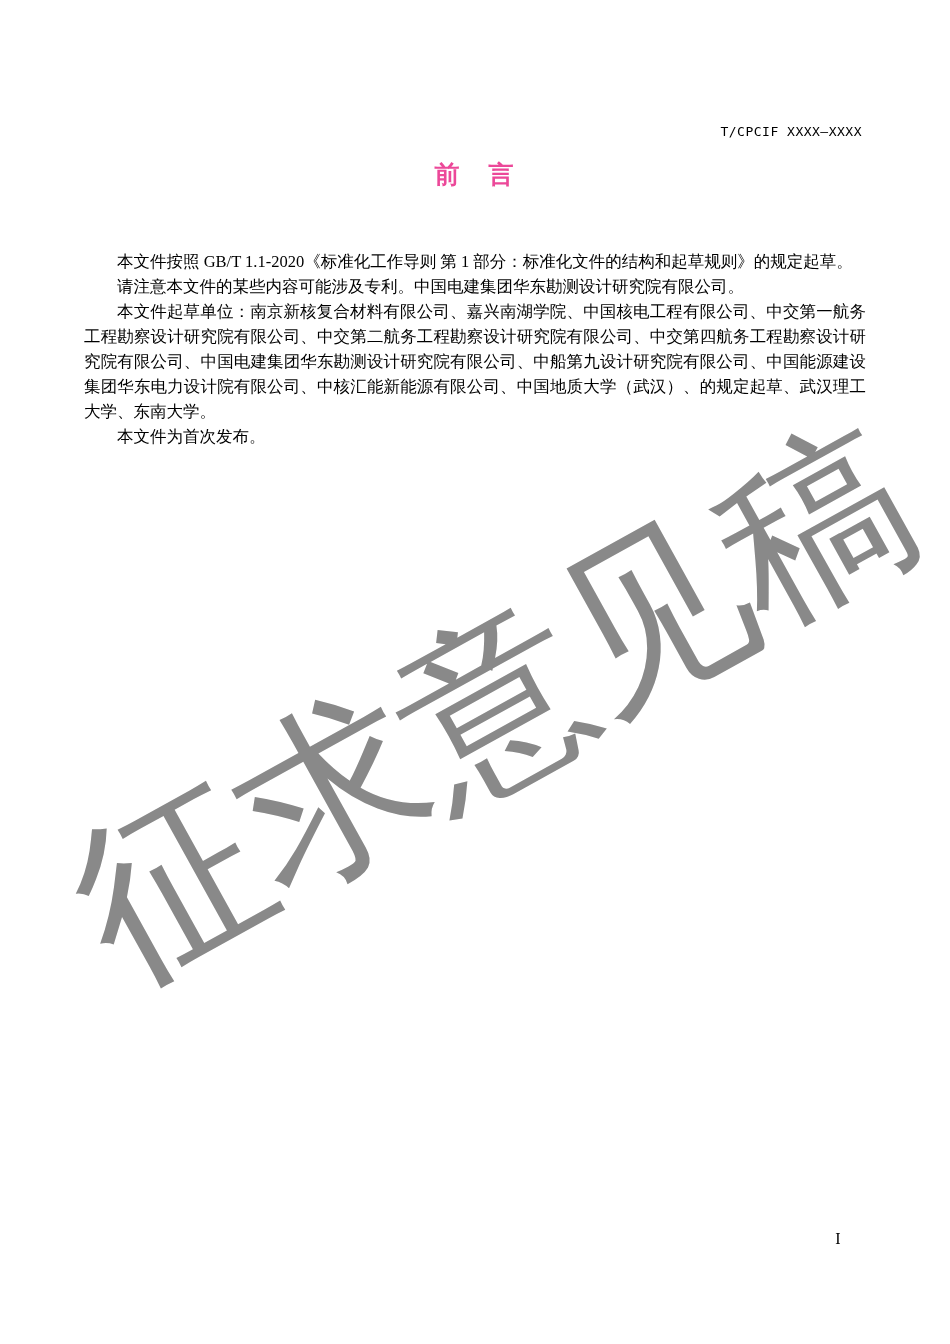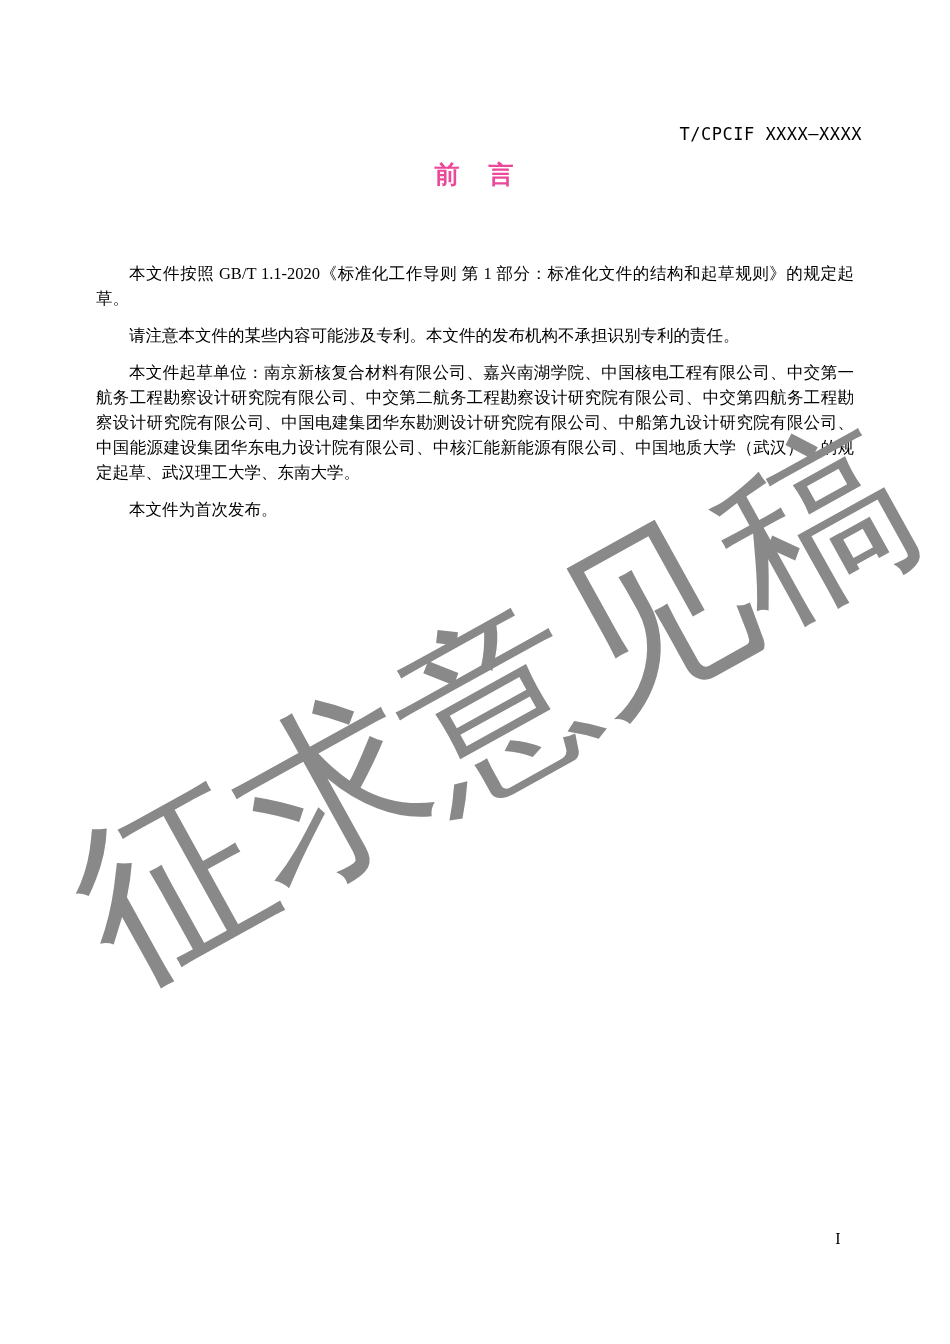--- a/index.html
+++ b/index.html
@@ -14,21 +14,21 @@
     background: #ffffff;
     overflow: hidden;
     font-family: "Liberation Serif", serif;
     color: #000000;
   }
   .doc-number {
     position: absolute;
     top: 124px;
     right: 88px;
     font-family: "DejaVu Sans Mono", monospace;
-    font-size: 17px;
+    font-size: 13px;
     letter-spacing: 0.5px;
     color: #000000;
     white-space: nowrap;
   }
   .doc-title {
     position: absolute;
     top: 158px;
     left: 0;
     width: 100%;
     margin: 0;
@@ -43,21 +43,21 @@
     position: absolute;
     top: 249px;
     left: 84px;
     width: 782px;
     font-size: 16.5px;
     line-height: 25px;
     text-align: justify;
     color: #000000;
   }
   .foreword p {
-    margin: 12px;
+    margin: 0;
     text-indent: 2em;
   }
   .watermark {
     position: absolute;
     left: 493px;
     top: 706px;
     transform: translate(-50%, -50%) rotate(-29deg);
     transform-origin: center center;
     font-family: "Liberation Serif", serif;
     font-size: 186px;
@@ -82,21 +82,21 @@
 <body>
 
 <div class="page">
 
   <div class="doc-number">T/CPCIF XXXX—XXXX</div>
 
   <h1 class="doc-title">前　言</h1>
 
   <div class="foreword">
     <p>本文件按照 GB/T 1.1-2020《标准化工作导则 第 1 部分：标准化文件的结构和起草规则》的规定起草。</p>
-    <p>请注意本文件的某些内容可能涉及专利。本文件的发布机构不承担识别专利的责任。</p>
+    <p>请注意本文件的某些内容可能涉及专利。中国电建集团华东勘测设计研究院有限公司。</p>
     <p>本文件起草单位：南京新核复合材料有限公司、嘉兴南湖学院、中国核电工程有限公司、中交第一航务工程勘察设计研究院有限公司、中交第二航务工程勘察设计研究院有限公司、中交第四航务工程勘察设计研究院有限公司、中国电建集团华东勘测设计研究院有限公司、中船第九设计研究院有限公司、中国能源建设集团华东电力设计院有限公司、中核汇能新能源有限公司、中国地质大学（武汉）、的规定起草、武汉理工大学、东南大学。</p>
     <p>本文件为首次发布。</p>
   </div>
 
   <div class="watermark">征求意见稿</div>
 
   <div class="page-number">I</div>
 
 </div>
 

